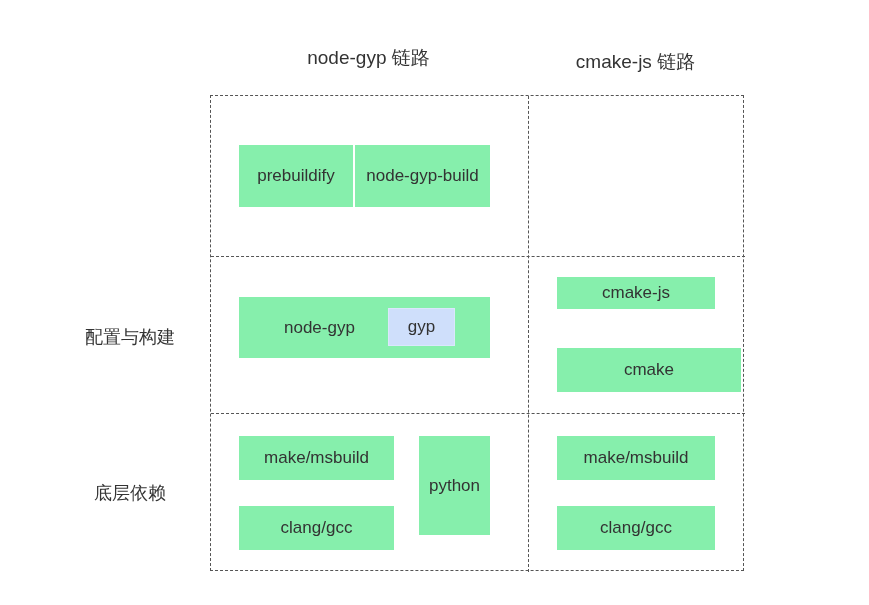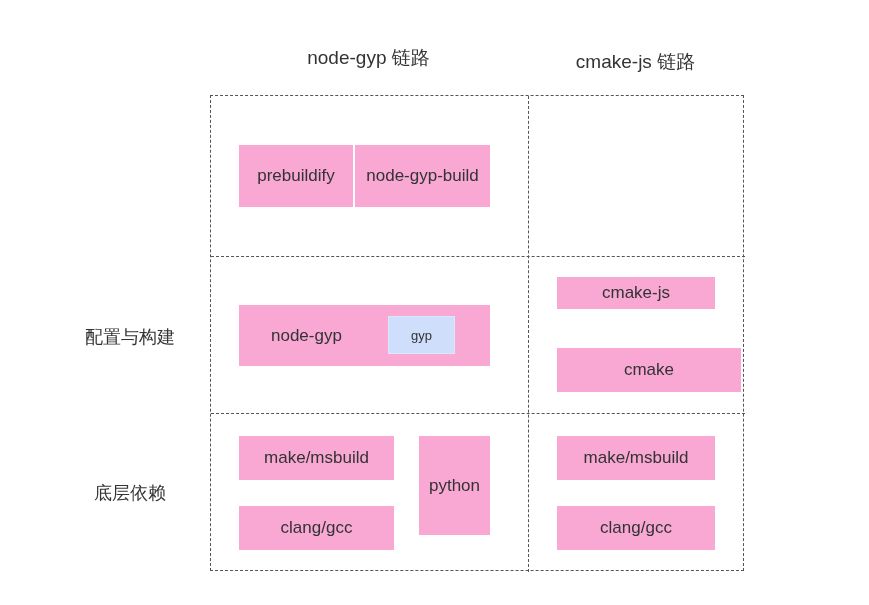--- a/index.html
+++ b/index.html
@@ -74,48 +74,48 @@
     width: 534px;
     height: 0;
     border-top: 1.6px dashed #555555;
   }
   #grid-hline-0 { top: 160px; }   
   #grid-hline-1 { top: 317px; }   
 
   
   .node-box {
     position: absolute;
-    background: #f9a8d4;
+    background: #86efac;
     color: #333333;
     font-size: 17px;
     display: flex;
     align-items: center;
     justify-content: center;
     text-align: center;
     white-space: nowrap;
     box-sizing: border-box;
   }
   .node-box.inner {
     background: #cfdffb;
     border: 1px solid #dbe7fc;
-    font-size: 13px;
+    font-size: 17px;
   }
   .node-box.with-inner {
     justify-content: flex-start;
     gap: 0;
   }
 
   
   #box-prebuildify   { left: 239px; top: 145px; width: 114px; height: 62px; }
   #box-node-gyp-build{ left: 355px; top: 145px; width: 135px; height: 62px; }
 
   
   #box-node-gyp {
-    left: 239px; top: 305px; width: 251px; height: 61px;
-    padding-left: 32px;
+    left: 239px; top: 297px; width: 251px; height: 61px;
+    padding-left: 45px;
   }
   #box-gyp {
     position: absolute;
     left: 149px;   
     top: 11px;
     width: 67px;
     height: 38px;
   }
   #box-node-gyp .nodegyp-label { display:inline-block; }
 

